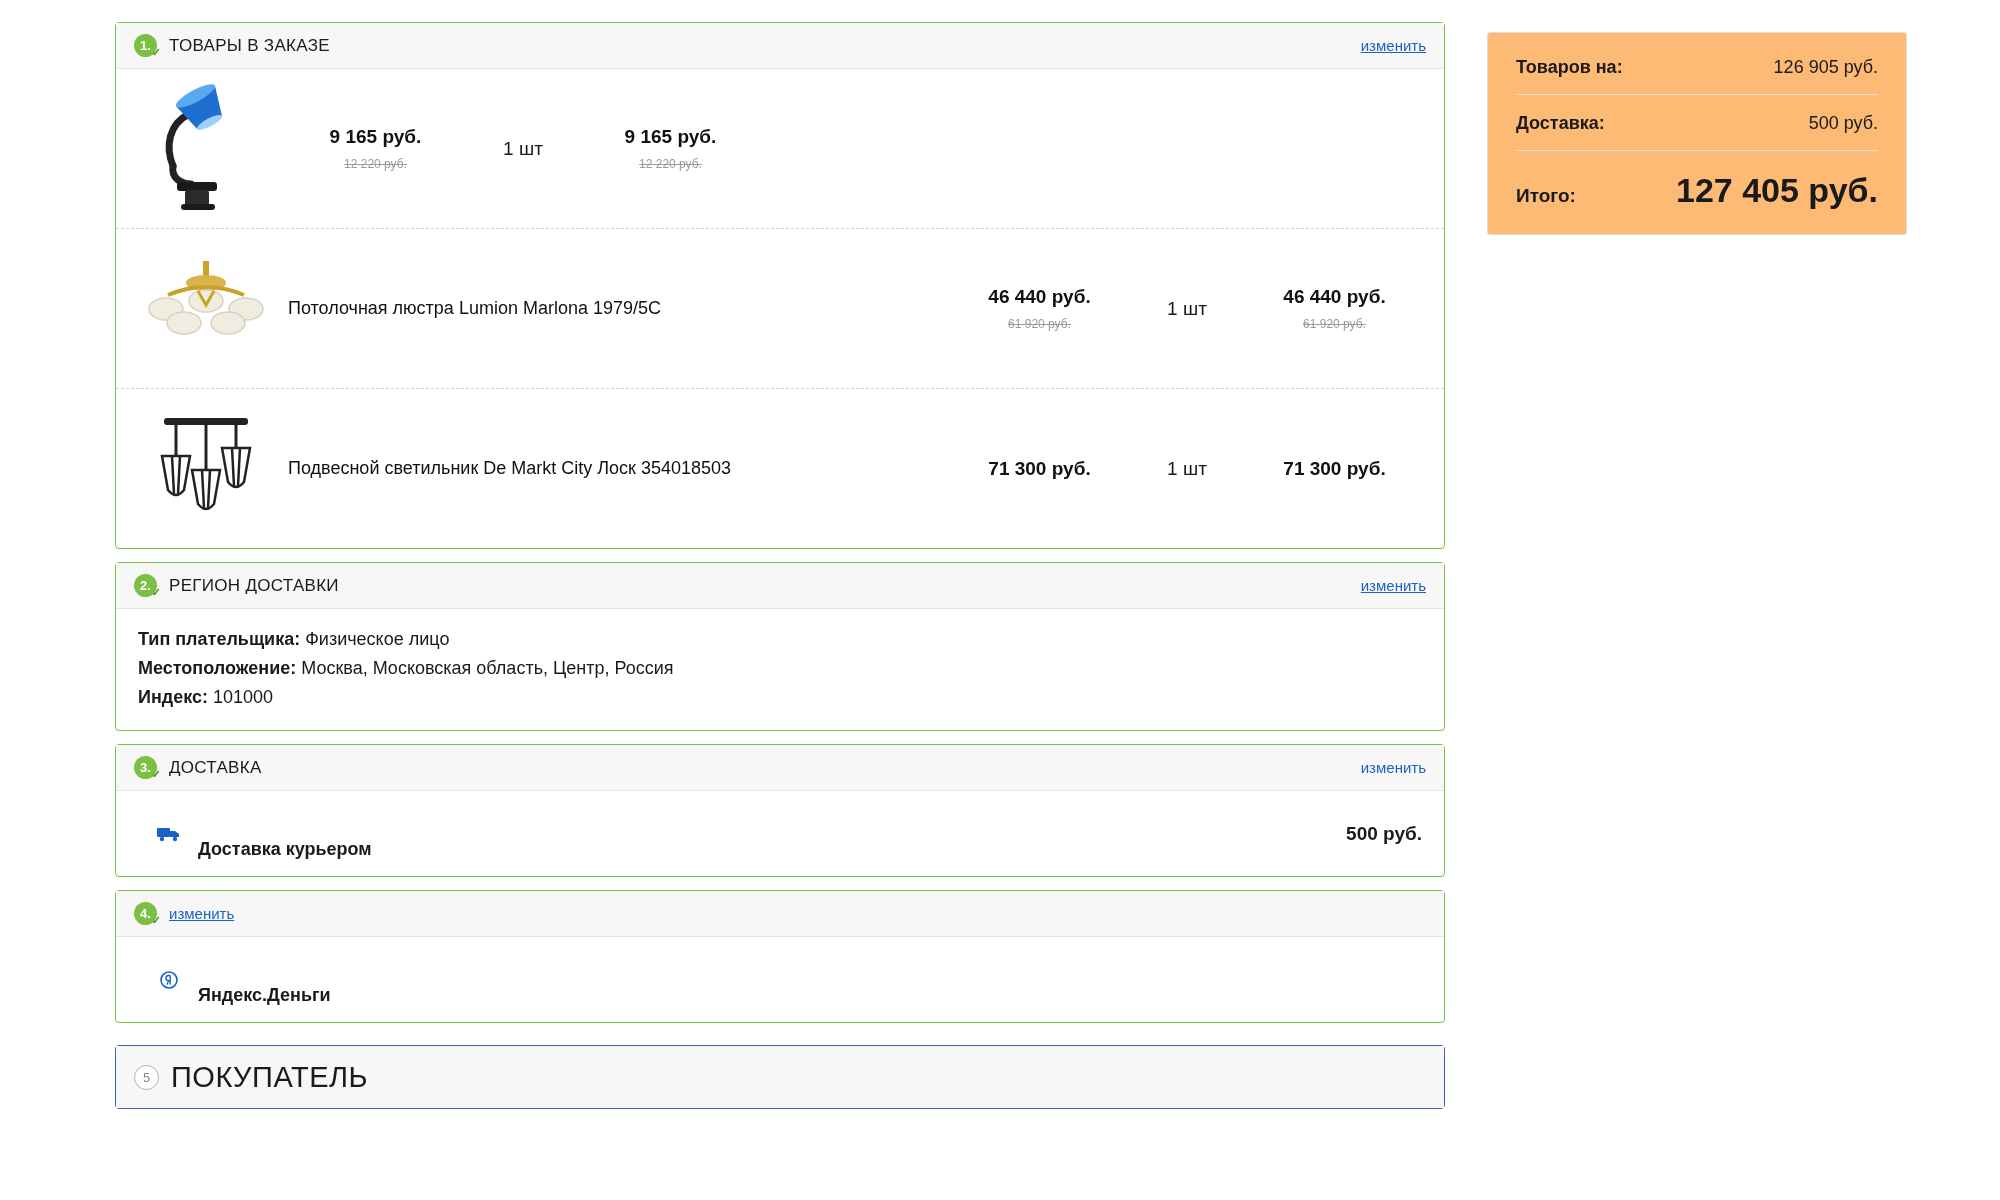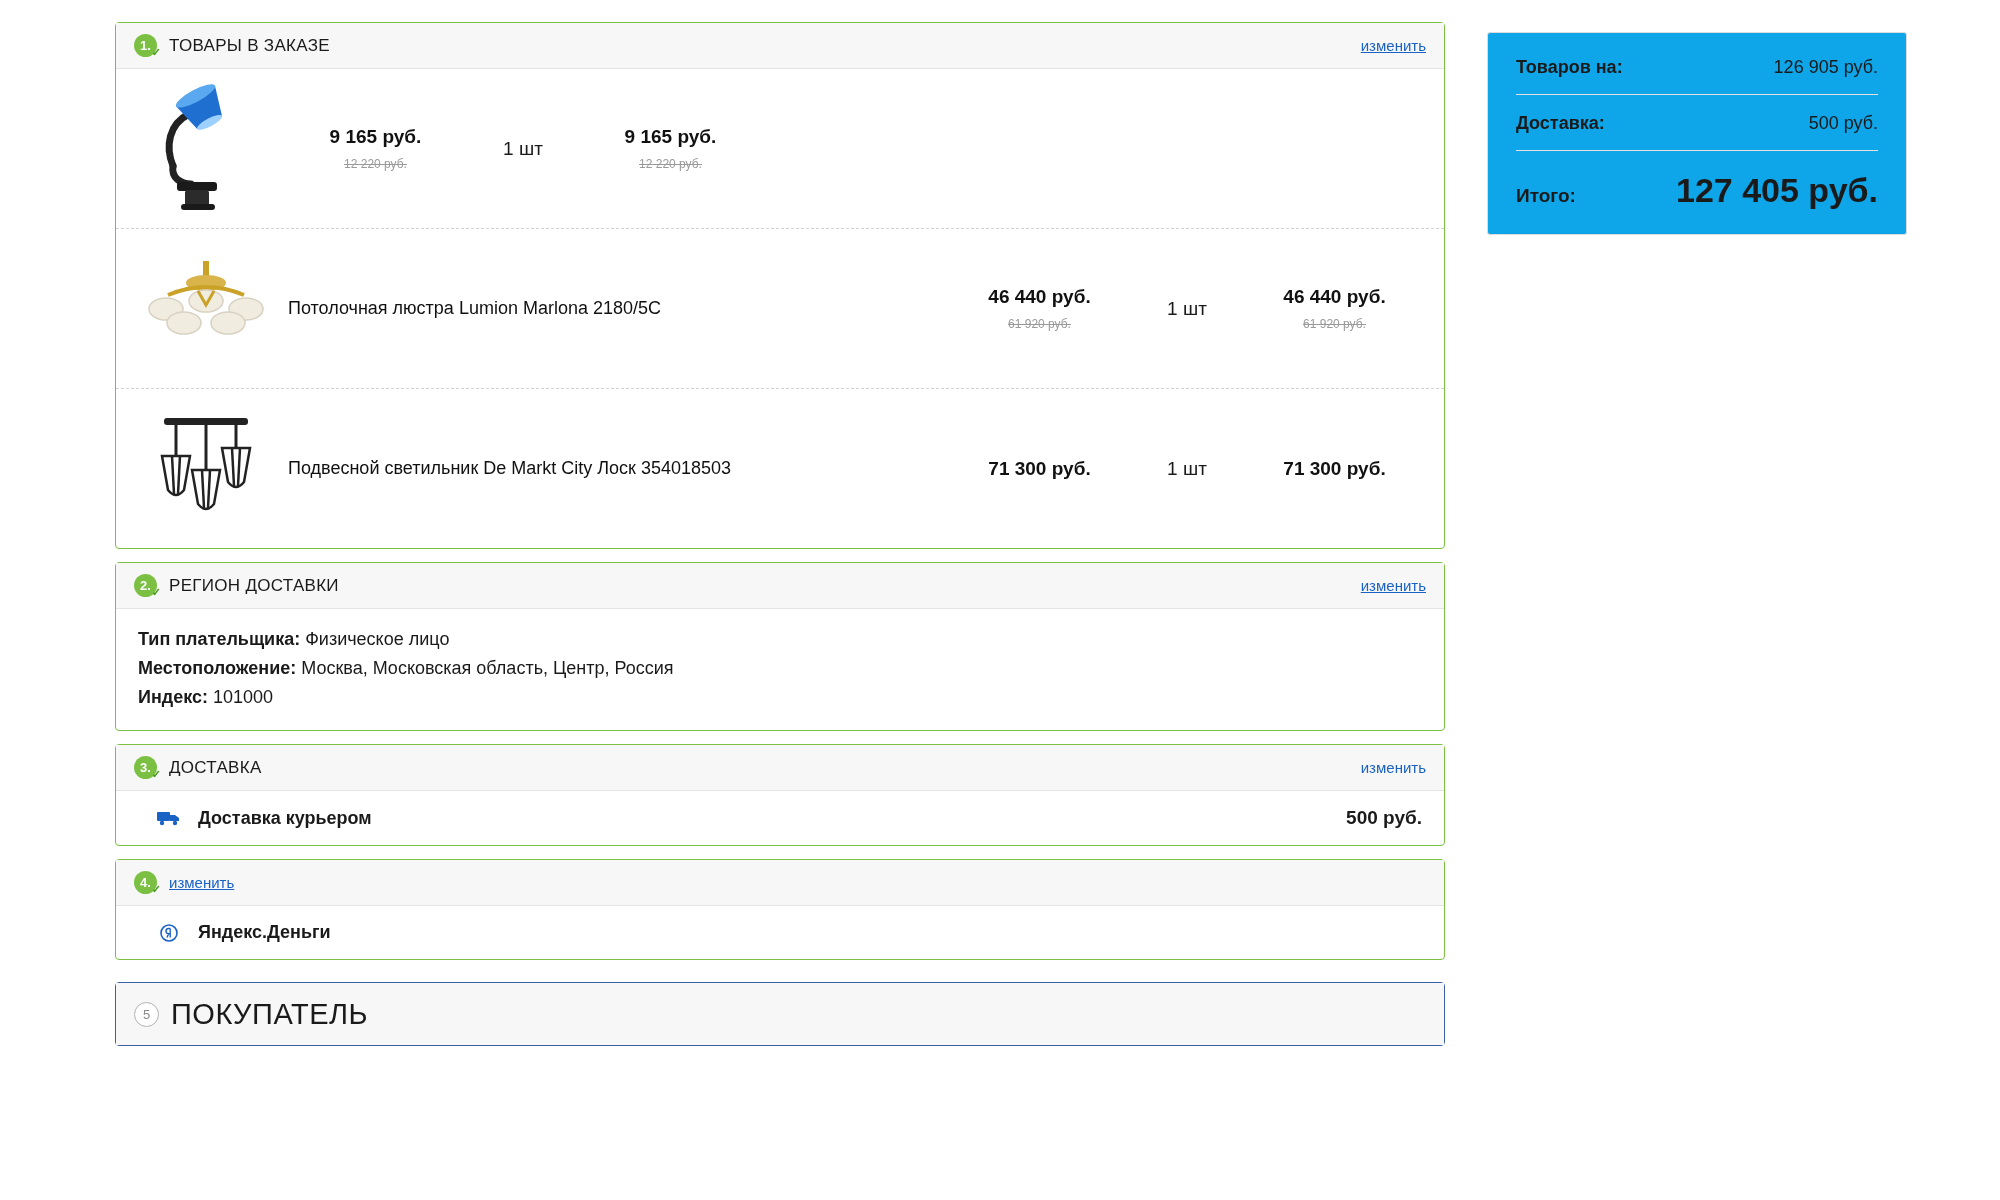--- a/index.html
+++ b/index.html
@@ -182,20 +182,21 @@
     width: 26px;
     flex: 0 0 26px;
     margin-right: 16px;
     display: flex;
     align-items: center;
     justify-content: center;
   }
   .choice-label {
     font-weight: bold;
     flex: 1 1 auto;
+    margin-top: 32px;
   }
   .choice-price {
     font-size: 19px;
     font-weight: bold;
     white-space: nowrap;
   }
 
   
   .block.buyer {
     border: 1px solid #3b5fa8;
@@ -204,21 +205,21 @@
   .block.buyer .block-head {
     height: 62px;
     background: #f7f7f7;
     border-bottom: none;
   }
 
   
   .summary {
     border: 1px solid #dcdcdc;
     border-radius: 3px;
-    background: #0ea5e9;
+    background: #fdba74;
     padding: 6px 28px 24px 28px;
     box-sizing: border-box;
   }
   .sum-row {
     display: flex;
     align-items: baseline;
     justify-content: space-between;
     padding: 18px 0 16px 0;
     border-bottom: 1px solid #e2e2e2;
     font-size: 18px;
@@ -296,21 +297,21 @@
               <ellipse cx="20" cy="48" rx="17" ry="11"></ellipse>
               <ellipse cx="60" cy="40" rx="17" ry="11"></ellipse>
               <ellipse cx="100" cy="48" rx="17" ry="11"></ellipse>
               <ellipse cx="38" cy="62" rx="17" ry="11"></ellipse>
               <ellipse cx="82" cy="62" rx="17" ry="11"></ellipse>
             </g>
             <path d="M52 30 L60 44 L68 30" stroke="#c9a227" stroke-width="3" fill="none"></path>
           </svg>
         </div>
         <div class="item-name">
-          <div>Потолочная люстра Lumion Marlona 2180/5C</div>
+          <div>Потолочная люстра Lumion Marlona 1979/5C</div>
         </div>
         <div class="price-cell">
           <div class="price-main">46 440 руб.</div>
           <div class="price-old">61 920 руб.</div>
         </div>
         <div class="qty-cell">1 шт</div>
         <div class="price-cell">
           <div class="price-main">46 440 руб.</div>
           <div class="price-old">61 920 руб.</div>
         </div>

